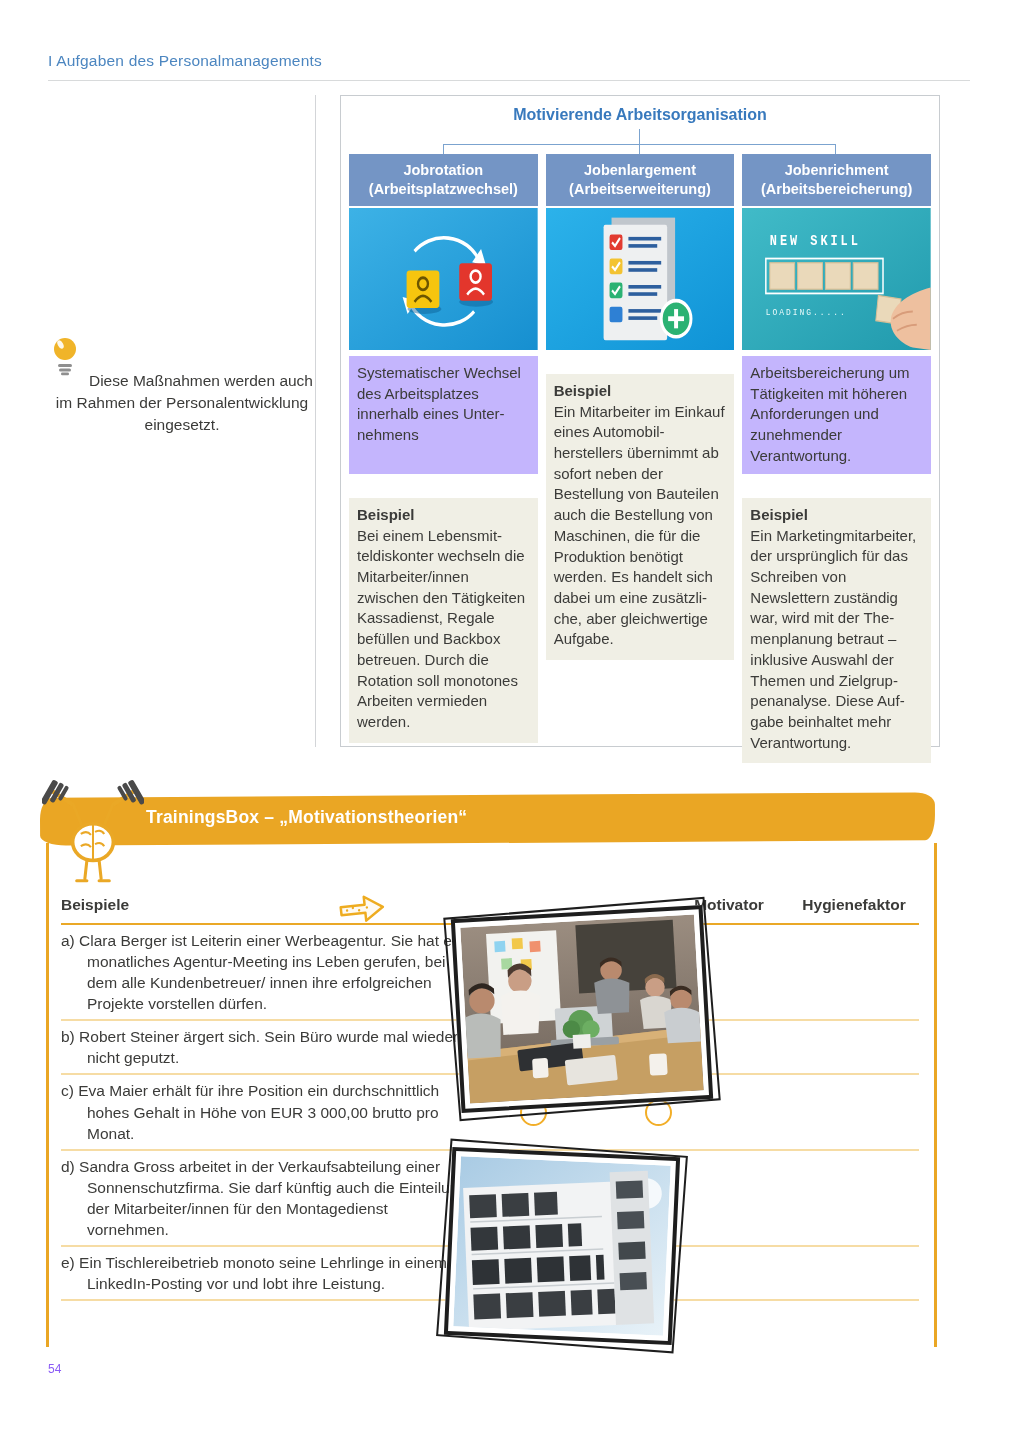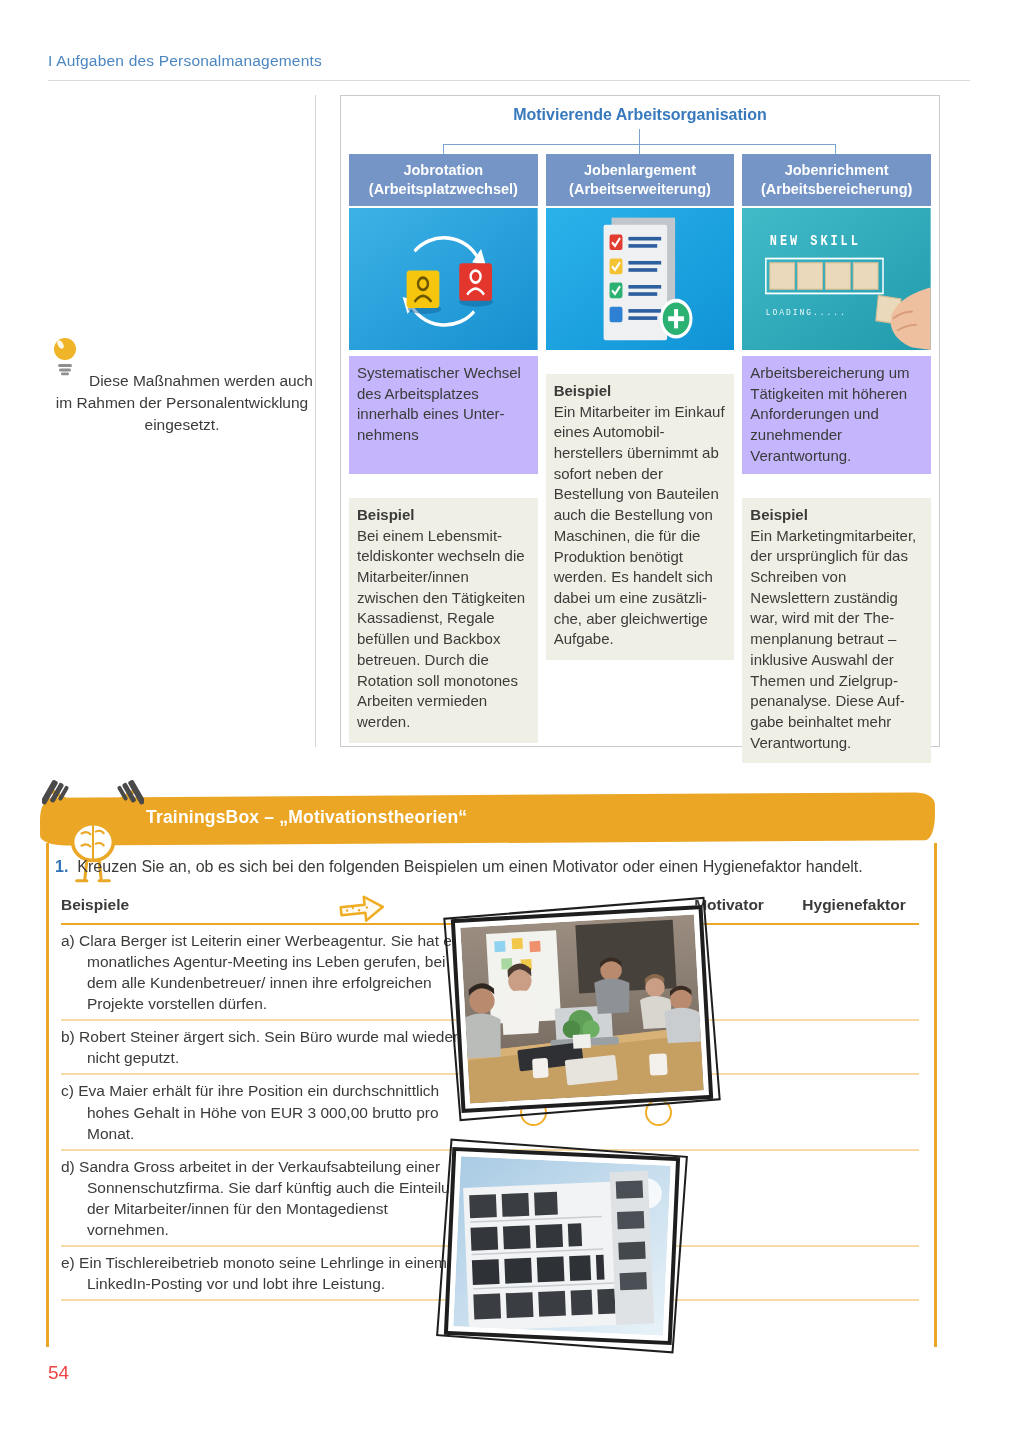--- a/index.html
+++ b/index.html
@@ -48,21 +48,21 @@
   .cell-m{width:120px;display:flex;justify-content:center;}
   .cell-h{width:130px;display:flex;justify-content:center;}
   .circ{width:23px;height:23px;border:2px solid #f2ae28;border-radius:50%;background:#fff;}
   
   .photo{position:absolute;background:#fff;padding:5px;border:4px solid #1e1e1e;box-sizing:border-box;z-index:5;}
   .photo::after{content:'';position:absolute;inset:-9px;border:2px solid #1e1e1e;transform:rotate(-1.4deg);pointer-events:none;}
   .photo svg{display:block;width:100%;height:100%;}
   .photo1{left:456px;top:912px;width:252px;height:194px;transform:rotate(-3.2deg);}
   .photo2{left:448px;top:1152px;width:228px;height:188px;transform:rotate(2.6deg);}
   .photo2::after{transform:rotate(1.6deg);}
-  .pagenum{position:absolute;left:48px;top:1362px;color:#ef4444;font-size:19px;}
+  .pagenum{position:absolute;left:48px;top:1362px;color:#8b5cf6;font-size:12px;}
 </style>
 </head>
 <body>
 
 <div class="page">
 
   <div class="chapter">I Aufgaben des Personalmanagements</div>
   <div class="chapter-rule"></div>
 
   <div class="note">
@@ -227,23 +227,20 @@
     <g stroke="#eaa826" stroke-width="3" stroke-linecap="round">
       <line x1="44" y1="80" x2="42" y2="98"></line>
         <line x1="56" y1="80" x2="58" y2="98"></line>
       <line x1="34" y1="100" x2="44" y2="100"></line>
         <line x1="56" y1="100" x2="66" y2="100"></line>
     </g>
   </svg>
   <div class="tb-line tb-left"></div>
   <div class="tb-line tb-right"></div>
 
-  <div class="question">
-    <span class="qnum">1.</span><span>Kreuzen Sie an, ob es sich bei den folgenden Beispielen um einen Motivator oder einen Hygienefaktor handelt.</span>
-  </div>
 
   <div class="xtable">
     <div class="thead">
       <div class="th-b">Beispiele</div>
       <svg class="th-arrow" width="50" height="34" viewBox="0 0 50 34">
         <g transform="rotate(-6 25 17)">
           <path d="M4,13 h24 v-8 l18,12 l-18,12 v-8 h-24 z" fill="#fefaf2" stroke="#eeac20" stroke-width="2.5" stroke-linejoin="round"></path>
           <g fill="#eeac20">
               <circle cx="10" cy="17" r="1.2"></circle>
               <circle cx="16" cy="15" r="1.2"></circle>

